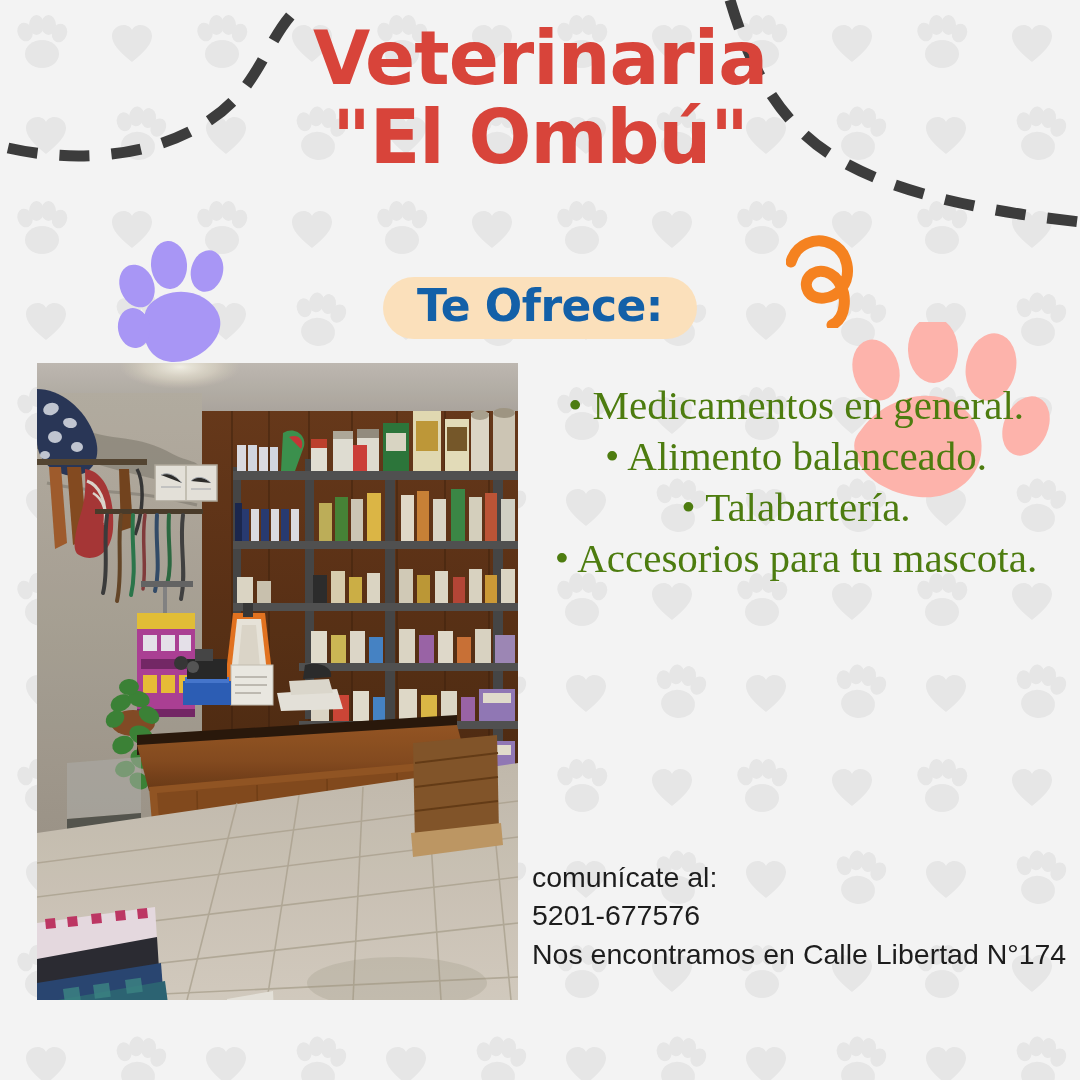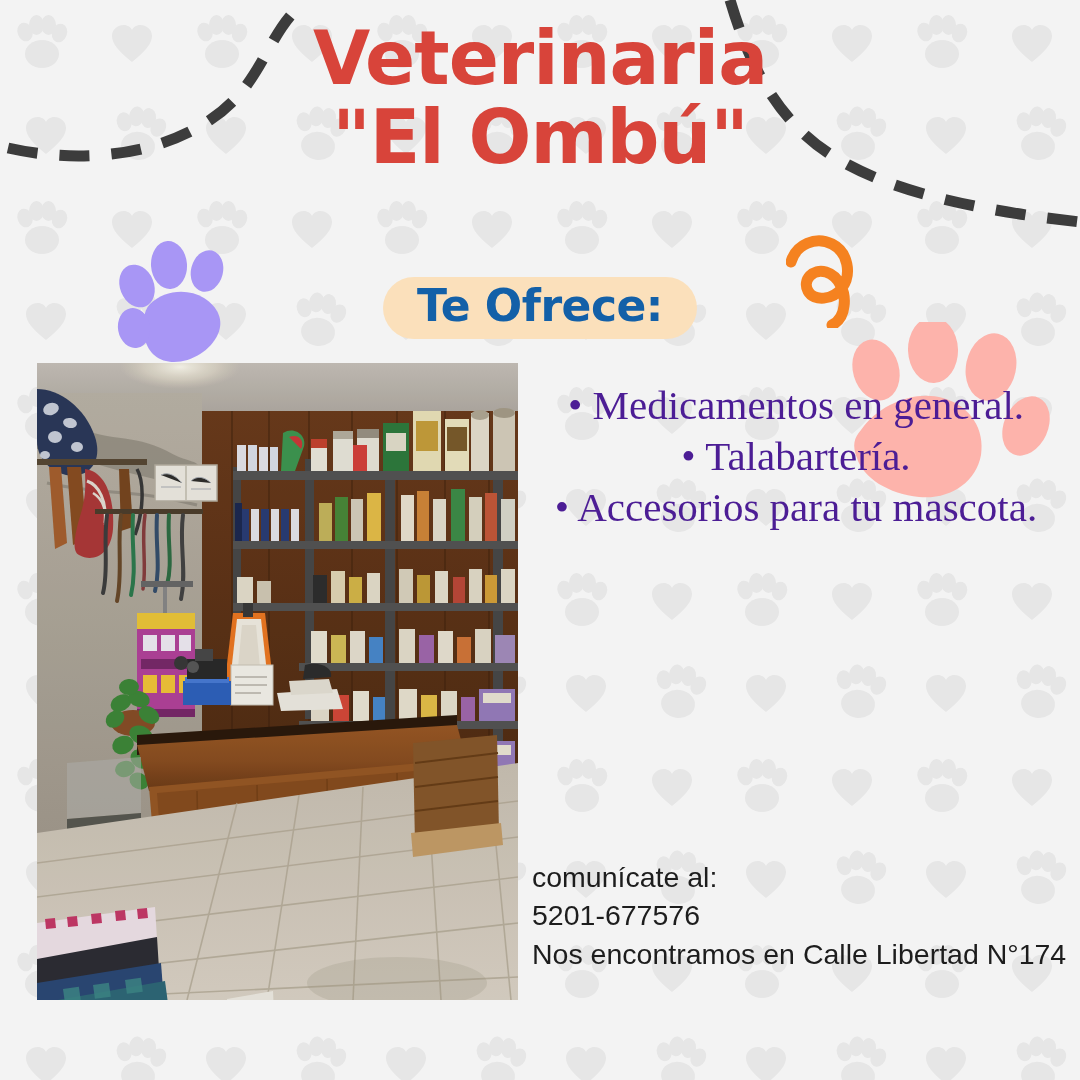--- a/index.html
+++ b/index.html
@@ -105,21 +105,21 @@
     left: 520px;
     top: 382px;
     width: 552px;
     z-index: 4;
     text-align: center;
   }
   .service-item {
     font-family: "Liberation Serif", "DejaVu Serif", serif;
     font-size: 41px;
     line-height: 1.17;
-    color: #4c1d95;
+    color: #4d7c0f;
     margin: 0 0 3px 0;
     padding: 0;
   }
 
   
   .contact {
     position: absolute;
     left: 532px;
     top: 858px;
     width: 556px;
@@ -226,20 +226,21 @@
   </div>
 
   <div class="offer-wrap">
     <div class="offer-pill">
       <span class="offer-pill-text">Te Ofrece:</span>
     </div>
   </div>
 
   <div class="services">
     <p class="service-item">• Medicamentos en general.</p>
+    <p class="service-item">• Alimento balanceado.</p>
     <p class="service-item">• Talabartería.</p>
     <p class="service-item">• Accesorios para tu mascota.</p>
   </div>
 
   <div class="contact">
     <p class="contact-line">comunícate al:</p>
     <p class="contact-line">5201-677576</p>
     <p class="contact-line">Nos encontramos en Calle Libertad N°174</p>
   </div>
 

